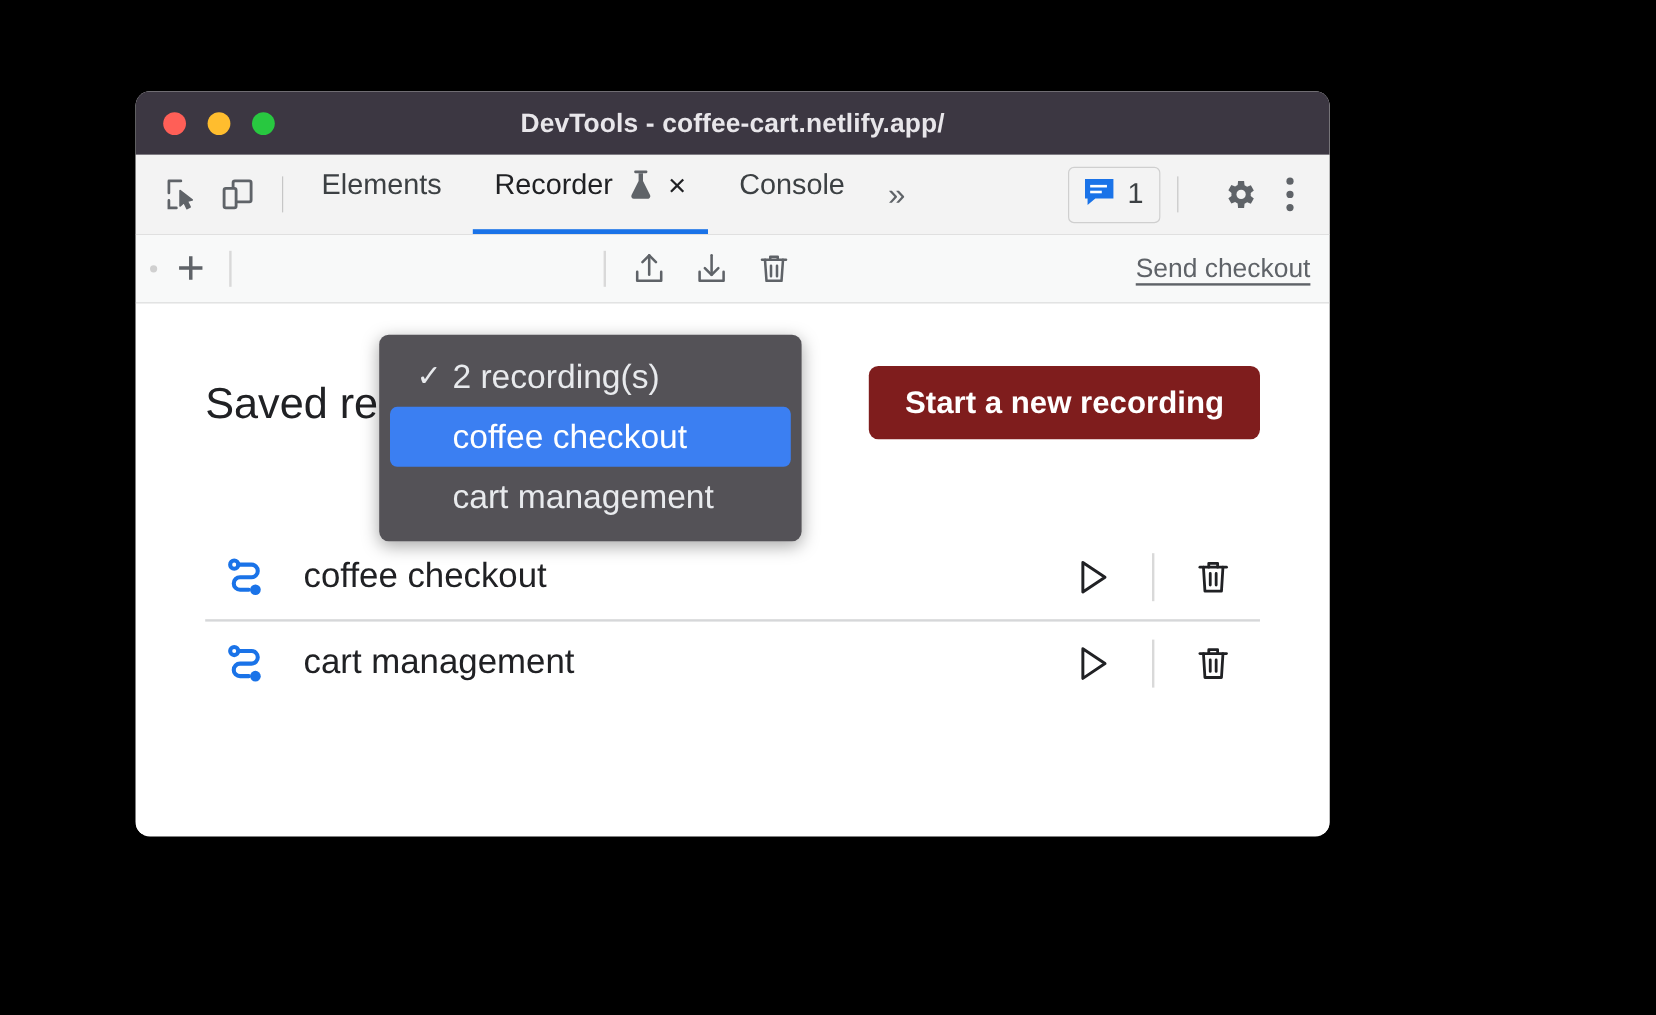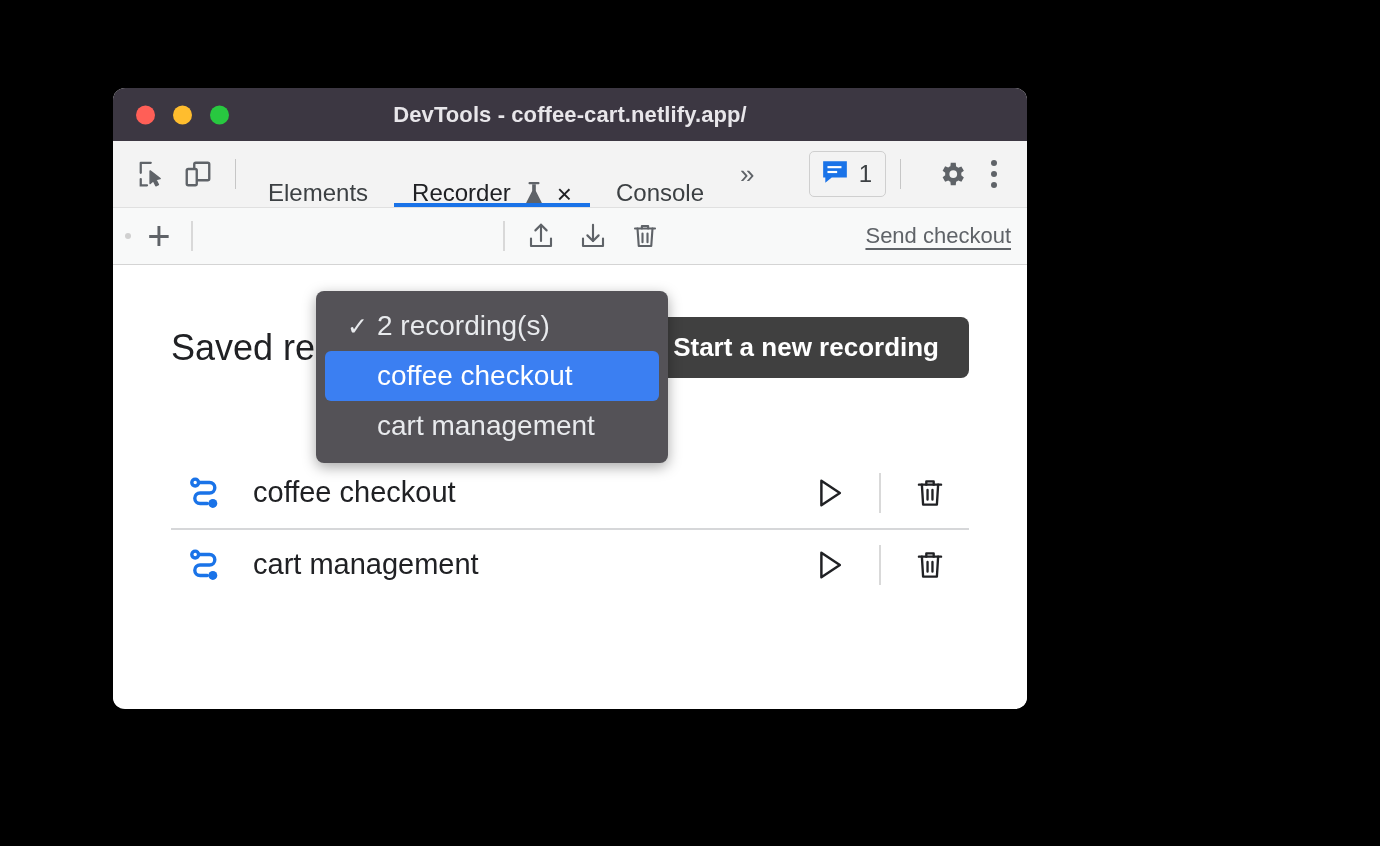--- a/index.html
+++ b/index.html
@@ -15,22 +15,22 @@
     position: relative;
     width: 1380px;
     height: 846px;
     background: #000000;
   }
 
   
   .window {
     position: absolute;
     left: 113px;
-    top: 88px;
-    width: 914px;
+    top: 76px;
+    width: 995px;
     height: 621px;
     border-radius: 12px;
     background: #ffffff;
     overflow: hidden;
     box-shadow: 0 0 0 0 rgba(0,0,0,0);
   }
 
   
   .titlebar {
     position: relative;
@@ -76,23 +76,23 @@
   }
   .tb-icon.first { margin-left: 16px; }
   .vsep {
     width: 1px; height: 30px;
     background: #c6c6c6;
     margin: 0 14px;
   }
   .tab {
     font-size: 24px;
     color: #3c4043;
-    padding: 0 18px;
+    padding: 12px 18px;
     height: 100%;
-    display: flex; align-items: flex-end;
+    display: flex; align-items: flex-start;
     position: relative;
     white-space: nowrap;
   }
   .tab.spaced { margin-left: 8px; }
   .tab.active { color: #202124; }
   .tab.active::after {
     content: "";
     position: absolute;
     left: 0; right: 0; bottom: 0;
     height: 4px;
@@ -180,21 +180,21 @@
     justify-content: space-between;
     padding-top: 52px;
   }
   .page-title {
     font-size: 36px;
     color: #202124;
     font-weight: normal;
     margin: 0;
   }
   .primary-btn {
-    background: #404040;
+    background: #7f1d1d;
     color: #ffffff;
     font-size: 26px;
     font-weight: bold;
     border: none;
     border-radius: 8px;
     padding: 15px 30px;
     cursor: pointer;
     font-family: "Liberation Sans", sans-serif;
   }
   .rec-list { margin-top: 79px; }

